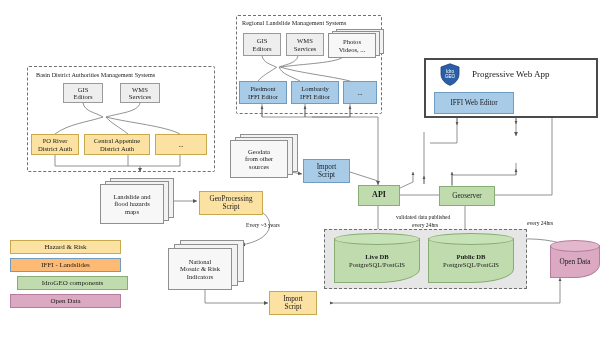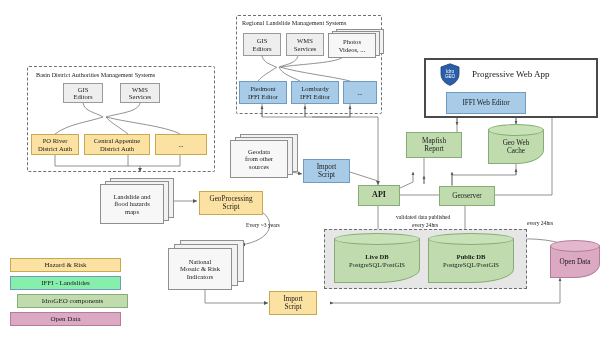--- a/index.html
+++ b/index.html
@@ -191,21 +191,21 @@
 
   <div class="pwa" style="left:424px;top:58px;width:174px;height:60px;">
     <div class="pwa-head">
       <svg class="shield" viewBox="0 0 20 23">
         <path d="M10,0.8 L19,4 L19,11 C19,17 14,21 10,22.3 C6,21 1,17 1,11 L1,4 Z" fill="#2b5ea8" stroke="#1c3f72" stroke-width="0.8"></path>
         <text x="10" y="10.2" font-size="4.6" fill="#ffffff" text-anchor="middle" font-family="Liberation Sans, sans-serif">Idro</text>
         <text x="10" y="15.4" font-size="4.6" fill="#ffffff" text-anchor="middle" font-family="Liberation Sans, sans-serif">GEO</text>
       </svg>
       <div class="pwa-title">Progressive Web App</div>
     </div>
-    <div class="node blue t11" style="left:20px;top:32px;width:80px;height:22px;">
+    <div class="node blue t11" style="left:8px;top:32px;width:80px;height:22px;">
       <span>IFFI Web Editor</span>
     </div>
   </div>
 
   <div class="stack" style="left:100px;top:178px;width:80px;height:45px;">
     <div class="sheet" style="left:10px;top:0;width:62px;height:38px;"></div>
     <div class="sheet" style="left:5px;top:3px;width:62px;height:38px;"></div>
     <div class="sheet top t10" style="left:0;top:6px;width:62px;height:38px;">
       <span>Landslide and</span>
       <span>flood hazards</span>
@@ -249,33 +249,21 @@
   </div>
 
   <div class="node green t12 bold" style="left:358px;top:185px;width:42px;height:21px;">
     <span>API</span>
   </div>
 
   <div class="node green t11" style="left:439px;top:186px;width:56px;height:20px;">
     <span>Geoserver</span>
   </div>
 
-  <div class="node green t11" style="left:406px;top:132px;width:56px;height:26px;">
-    <span>Mapfish</span>
-    <span>Report</span>
-  </div>
-
-  <div class="cyl t11" style="left:488px;top:124px;width:56px;height:40px;">
-    <div class="body"></div>
-    <div class="cap"></div>
-    <div class="txt">
-      <div>Geo Web</div>
-      <div>Cache</div>
-    </div>
-  </div>
+
 
   <div class="greyzone" style="left:324px;top:229px;width:203px;height:60px;"></div>
 
   <div class="cyl t10" style="left:334px;top:233px;width:86px;height:50px;">
     <div class="body"></div>
     <div class="cap"></div>
     <div class="txt">
       <div class="bold">Live DB</div>
       <div>PostgreSQL/PostGIS</div>
     </div>
@@ -296,25 +284,25 @@
     <div class="txt">
       <div>Open Data</div>
     </div>
   </div>
 
   <div class="lbl" style="left:246px;top:222px;">Every ~3 years</div>
   <div class="lbl" style="left:396px;top:214px;">validated data published</div>
   <div class="lbl" style="left:412px;top:222px;">every 24hrs</div>
   <div class="lbl" style="left:527px;top:220px;">every 24hrs</div>
 
-  <div class="legend" style="left:10px;top:258px;text-align:center;">
+  <div class="legend" style="left:10px;top:240px;text-align:center;">
     <div class="row" style="background:#fbe1a2;border-color:#c9a94e;">
       <span>Hazard &amp; Risk</span>
     </div>
-    <div class="row" style="background:#86efac;border-color:#6f9cc0;">
+    <div class="row" style="background:#fdba74;border-color:#6f9cc0;">
       <span>IFFI - Landslides</span>
     </div>
     <div class="row" style="background:#c0dcae;border-color:#86ad73;margin-left:7px;">
       <span>IdroGEO components</span>
     </div>
     <div class="row" style="background:#dba9c1;border-color:#b57d9b;">
       <span>Open Data</span>
     </div>
   </div>
 

